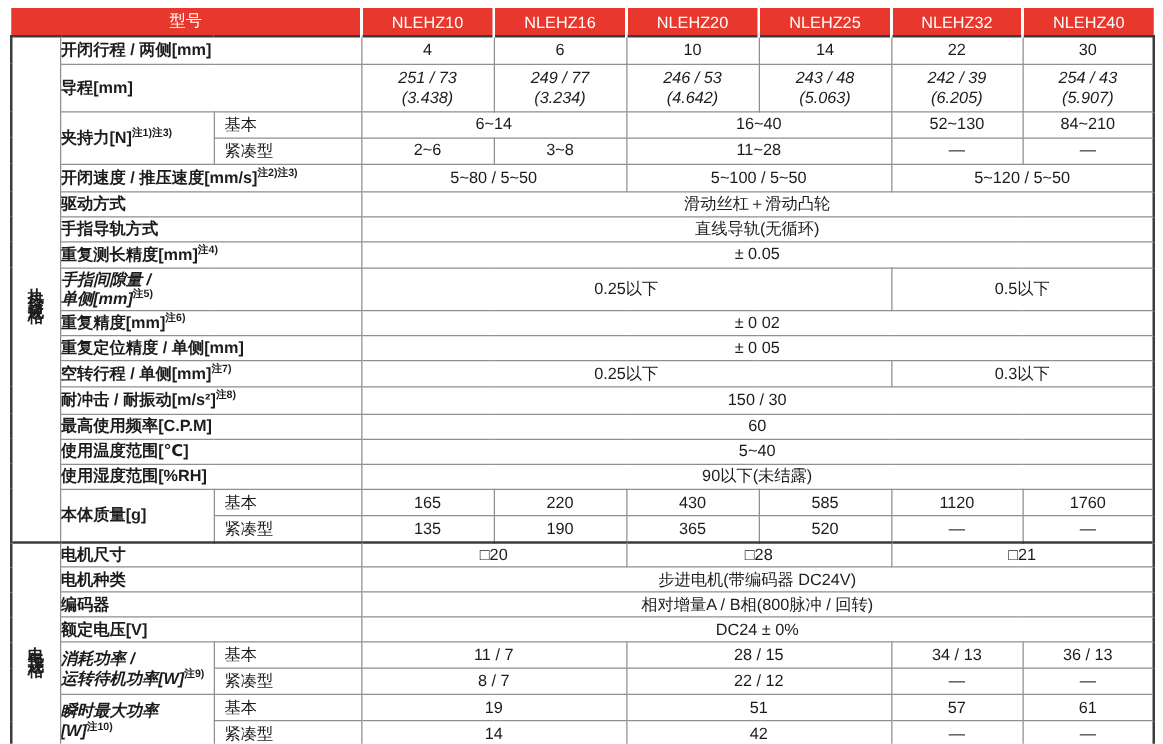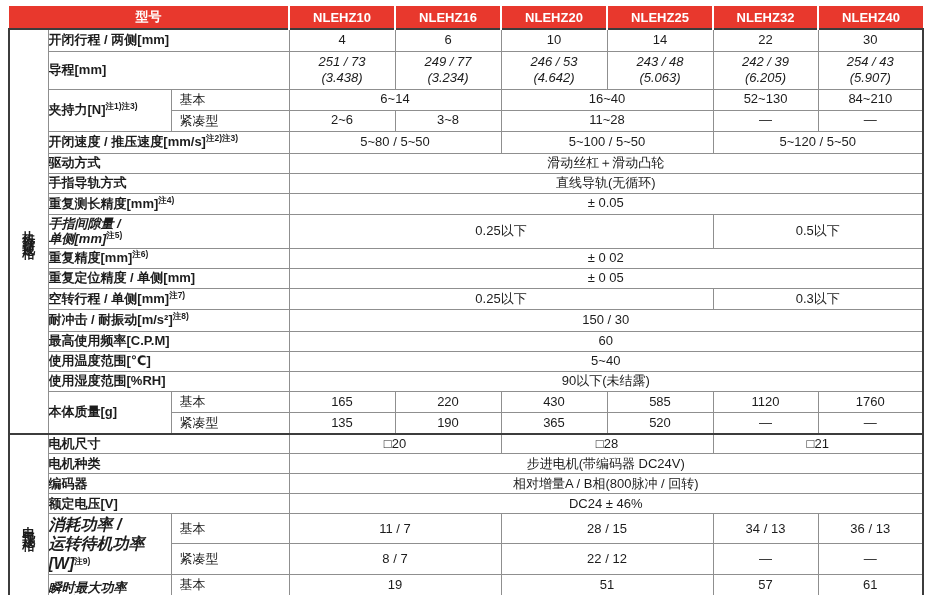--- a/index.html
+++ b/index.html
@@ -8,21 +8,21 @@
     font-family:"Liberation Sans","DejaVu Sans",sans-serif; color:#1c1c1c;
   }
   table.spec {
     position:absolute; left:8px; top:6px; width:914px;
     border-collapse:collapse; table-layout:fixed;
     font-size:13px;
   }
   td, th { border:1px solid #8f8f8f; padding:1px 3px; vertical-align:middle; overflow:hidden; }
   
   th.hdr {
-    background:#e8382d; color:#ffffff; font-weight:bold; text-align:center;
+    background:#e8382d; color:#ffffff; font-weight:normal; text-align:center;
     border:none; padding:2px 0;
   }
   th.hdr.sep { border-left:2px solid #ffffff; }
   
   .b-t { border-top:2px solid #3c3c3c; }
   .b-l { border-left:2px solid #3c3c3c; }
   .b-r { border-right:2px solid #3c3c3c; }
   .b-b { border-bottom:2px solid #3c3c3c; }
   .sec-top { border-top:2px solid #3c3c3c; }
   
@@ -207,25 +207,25 @@
     <td class="val b-r" colspan="6">步进电机(带编码器 DC24V)</td>
   </tr>
 
   <tr style="height:20px">
     <td class="lbl" colspan="2"><span>编码器</span></td>
     <td class="val b-r" colspan="6">相对增量A / B相(800脉冲 / 回转)</td>
   </tr>
 
   <tr style="height:20px">
     <td class="lbl" colspan="2"><span>额定电压[V]</span></td>
-    <td class="val b-r" colspan="6">DC24 ± 46%</td>
-  </tr>
-
-  <tr style="height:21px">
-    <td class="lbl" rowspan="2"><span class="pre" style="font-size:16px">消耗功率 /
+    <td class="val b-r" colspan="6">DC24 ± 0%</td>
+  </tr>
+
+  <tr style="height:21px">
+    <td class="lbl" rowspan="2"><span class="pre" style="font-size:13px">消耗功率 /
 运转待机功率[W]</span><sup class="note">注9)</sup></td>
     <td class="sub">基本</td>
     <td class="val" colspan="2">11 / 7</td>
     <td class="val" colspan="2">28 / 15</td>
     <td class="val">34 / 13</td>
     <td class="val b-r">36 / 13</td>
   </tr>
   <tr style="height:21px">
     <td class="sub">紧凑型</td>
     <td class="val" colspan="2">8 / 7</td>

